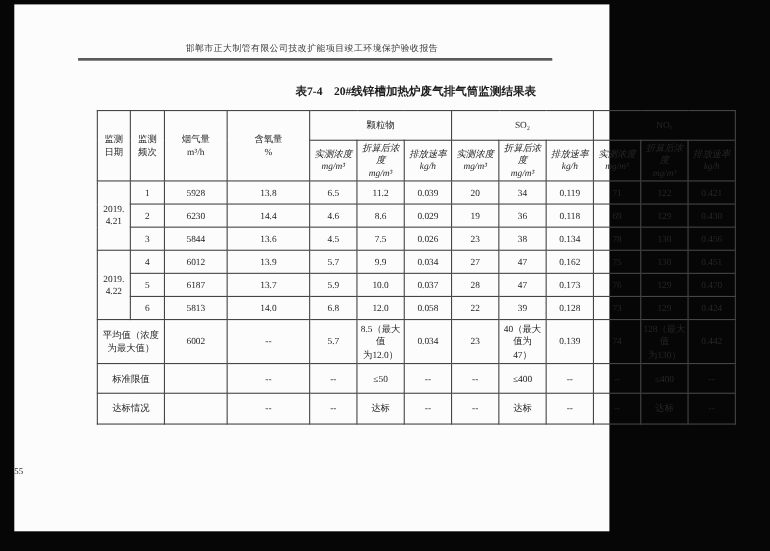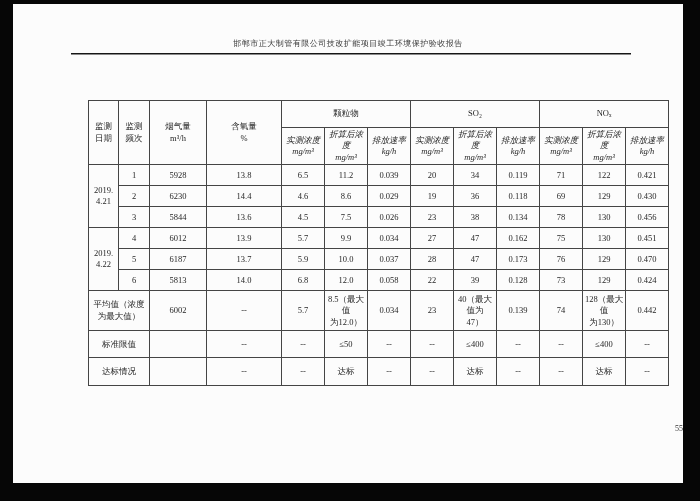--- a/index.html
+++ b/index.html
@@ -5,21 +5,21 @@
   * { margin:0; padding:0; box-sizing:border-box; }
   html,body { width:700px; height:501px; }
   body {
     position:relative;
     background:#060606;
     font-family:"Liberation Serif","DejaVu Serif",serif;
     color:#222;
     overflow:hidden;
   }
   .page {
-    position:absolute; left:13px; top:4px; width:670px; height:479px;
+    position:absolute; left:13px; top:4px; width:541px; height:479px;
     background:#fcfcfc;
   }
   .doc-header {
     position:absolute; top:34px; left:0; right:0;
     text-align:center; font-size:8px; color:#3a3a3a; letter-spacing:.5px;
   }
   .header-rule {
     position:absolute; top:49px; left:58px; right:52px; height:2px;
     background:#161616; border-bottom:1px solid #8a8a8a;
   }
@@ -41,31 +41,32 @@
   }
   .mon-table .unit { display:block; }
   tr.group-row { height:27px; }
   tr.sub-row   { height:32px;font-style:italic; }
   tr.data-row  { height:21px; }
   tr.avg-row   { height:40px;margin-top:48px; }
   tr.limit-row { height:27px;margin-top:48px; }
   tr.ok-row    { height:28px; }
   .page-num {
     position:absolute; top:420px; left:0; right:0;
-    text-align:right; font-size:8px; font-weight:normal; color:#333;
+    text-align:left; font-size:8px; font-weight:normal; color:#333;
   }
 </style>
 </head>
 <body>
 
 <div class="page">
 
   <div class="doc-header">邯郸市正大制管有限公司技改扩能项目竣工环境保护验收报告</div>
   <div class="header-rule"></div>
 
+  <div class="table-title">表7-4　20#线锌槽加热炉废气排气筒监测结果表</div>
 
   <table class="mon-table">
     <colgroup>
       <col style="width:30px">
         <col style="width:31px">
         <col style="width:57px">
         <col style="width:75px">
       <col style="width:43px">
         <col style="width:43px">
         <col style="width:43px">

